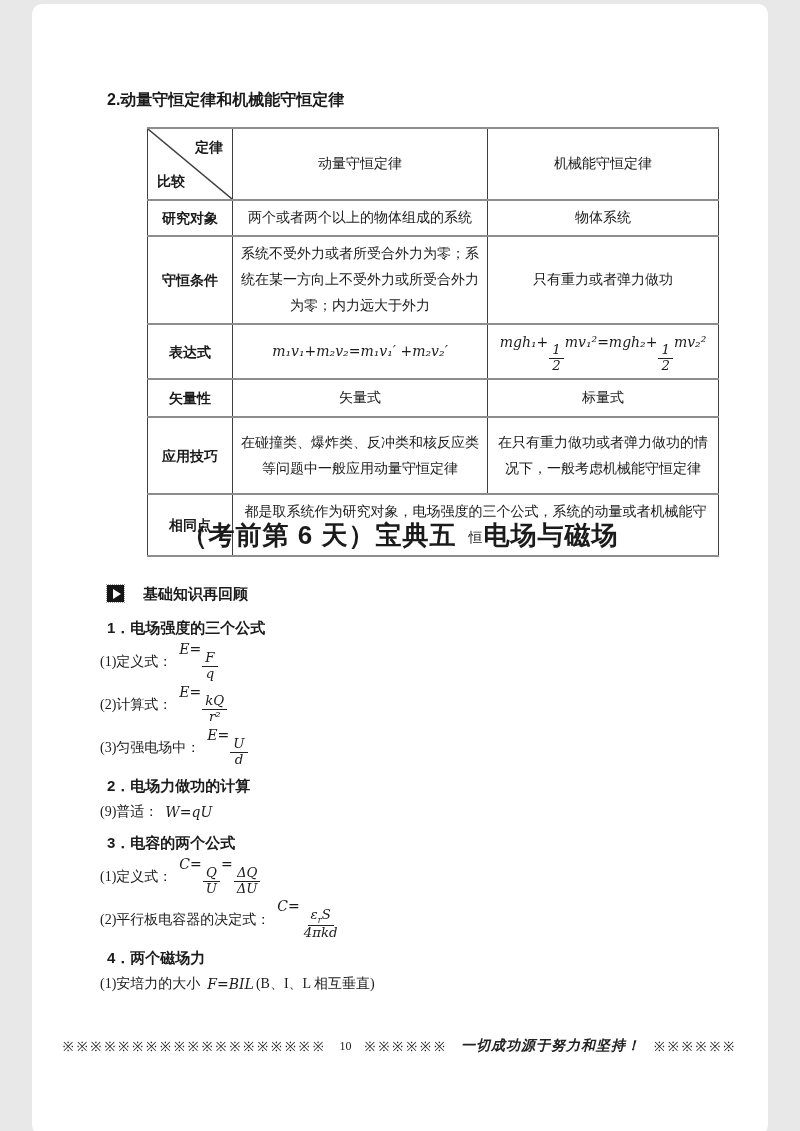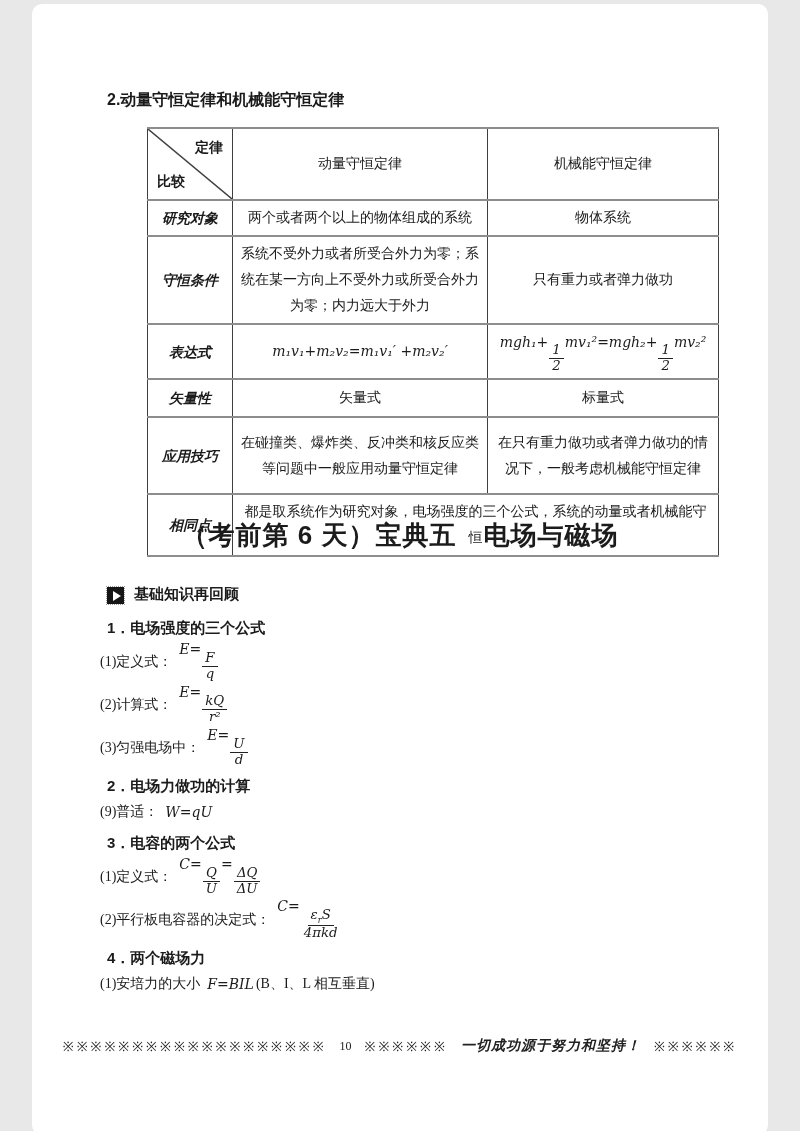--- a/index.html
+++ b/index.html
@@ -20,39 +20,39 @@
   .heading2{position:absolute;left:75px;top:86px;font-size:16px;}
 
   
   table.cmp{position:absolute;left:115px;top:123px;width:571px;border-collapse:collapse;table-layout:fixed;}
   table.cmp td{
     border-left:1px solid #3f3f3f;border-right:1px solid #3f3f3f;
     border-top:2px solid #8d8d8d;border-bottom:2px solid #8d8d8d;
     padding:4px 8px;text-align:center;vertical-align:middle;
     font-size:14px;line-height:26px;
   }
-  td.rowlabel{font-family:"Liberation Sans","DejaVu Sans",sans-serif;font-weight:bold;font-style:italic;}
+  td.rowlabel{font-family:"Liberation Sans","DejaVu Sans",sans-serif;font-weight:bold;}
   td.leftcell{text-align:left;}
   td.corner{position:relative;height:62px;padding:0;}
   td.corner svg{position:absolute;left:0;top:0;width:100%;height:100%;}
   .corner-top{position:absolute;top:5px;right:9px;}
   .corner-bottom{position:absolute;bottom:5px;left:9px;}
 
   
   .m{font-family:"DejaVu Serif","Liberation Serif",serif;font-style:italic;white-space:nowrap;}
   .frac{display:inline-flex;flex-direction:column;align-items:center;vertical-align:-0.55em;line-height:1.12;font-size:0.95em;margin:0 1px;}
   .frac .num{border-bottom:1px solid #222;padding:0 3px;}
   .frac .den{padding:0 3px;}
   sub{font-size:0.62em;}
 
   
   .section-title{position:absolute;left:0;top:514px;width:100%;text-align:center;font-size:26px;letter-spacing:1px;}
 
   
-  .review{position:absolute;left:75px;top:581px;display:flex;align-items:flex-end;gap:10px;}
+  .review{position:absolute;left:75px;top:581px;display:flex;align-items:flex-start;gap:19px;}
   .play-icon{width:17px;height:17px;background:#151515;outline:1px dotted #9a9a9a;display:flex;align-items:center;justify-content:center;}
   .play-icon:before{content:"";display:block;width:0;height:0;border-left:8px solid #ffffff;border-top:5px solid transparent;border-bottom:5px solid transparent;margin-left:2px;}
   .review-label{font-size:15px;}
 
   
   .content{position:absolute;left:68px;top:612px;width:690px;}
   .item-heading{font-size:15px;padding-left:7px;height:24px;display:flex;align-items:center;margin-top:5px;}
   .line{display:flex;align-items:center;font-size:14px;height:28px;}
   .line.tall{height:43px;}
   .flabel{margin-right:7px;}

